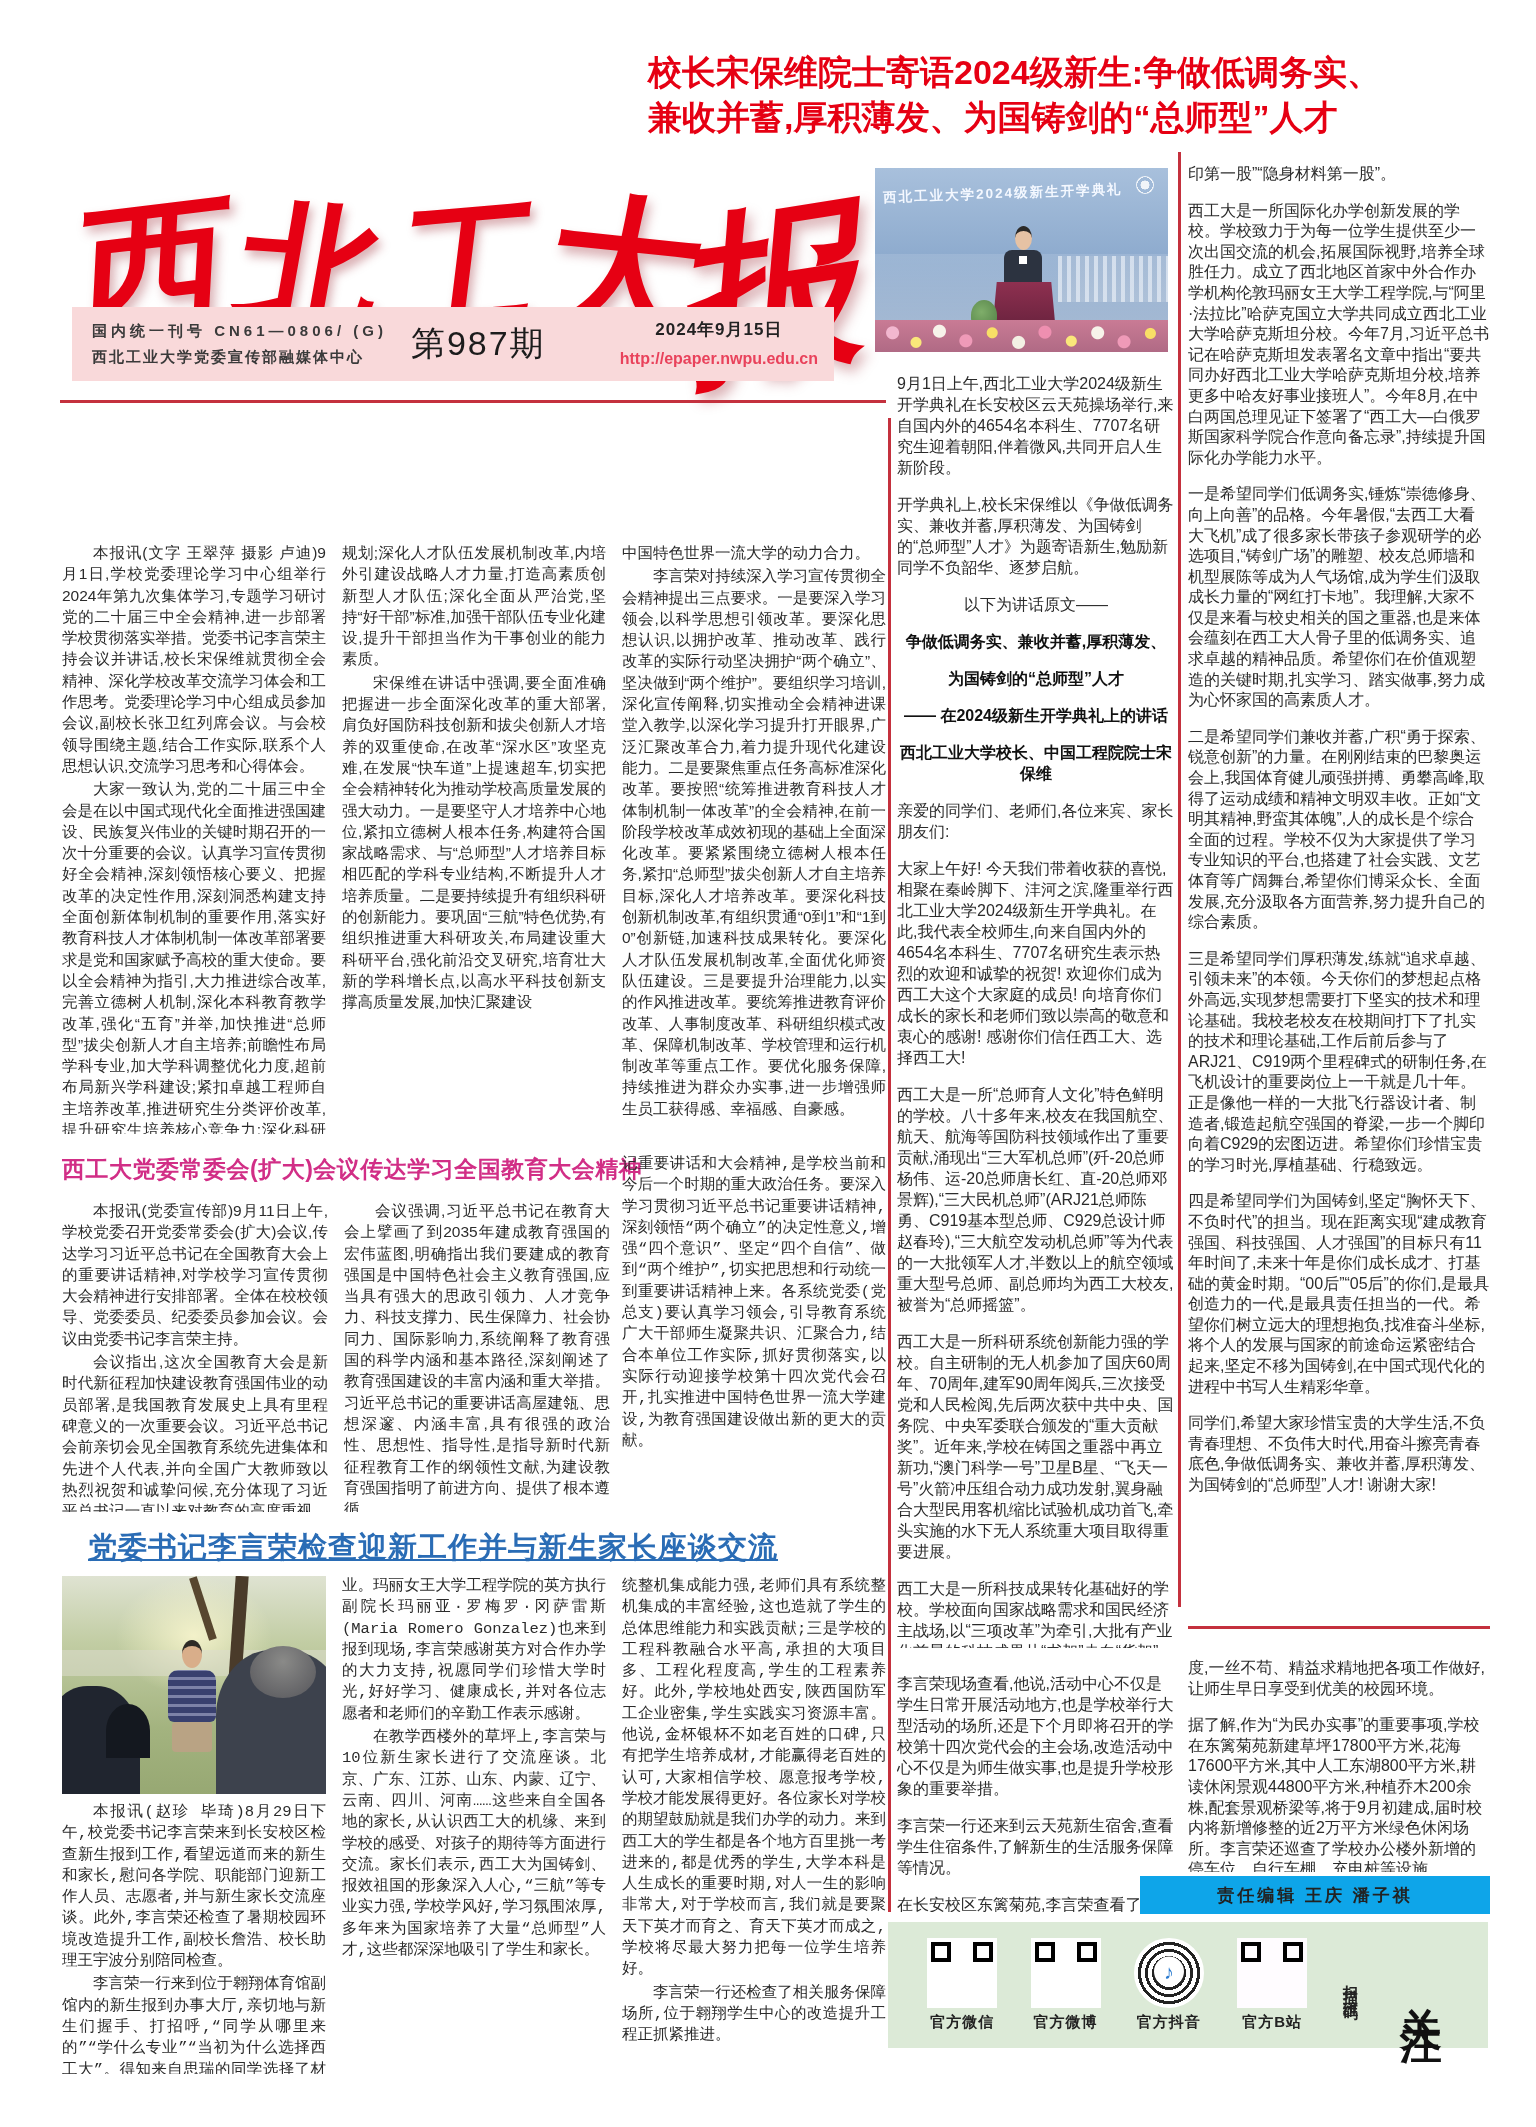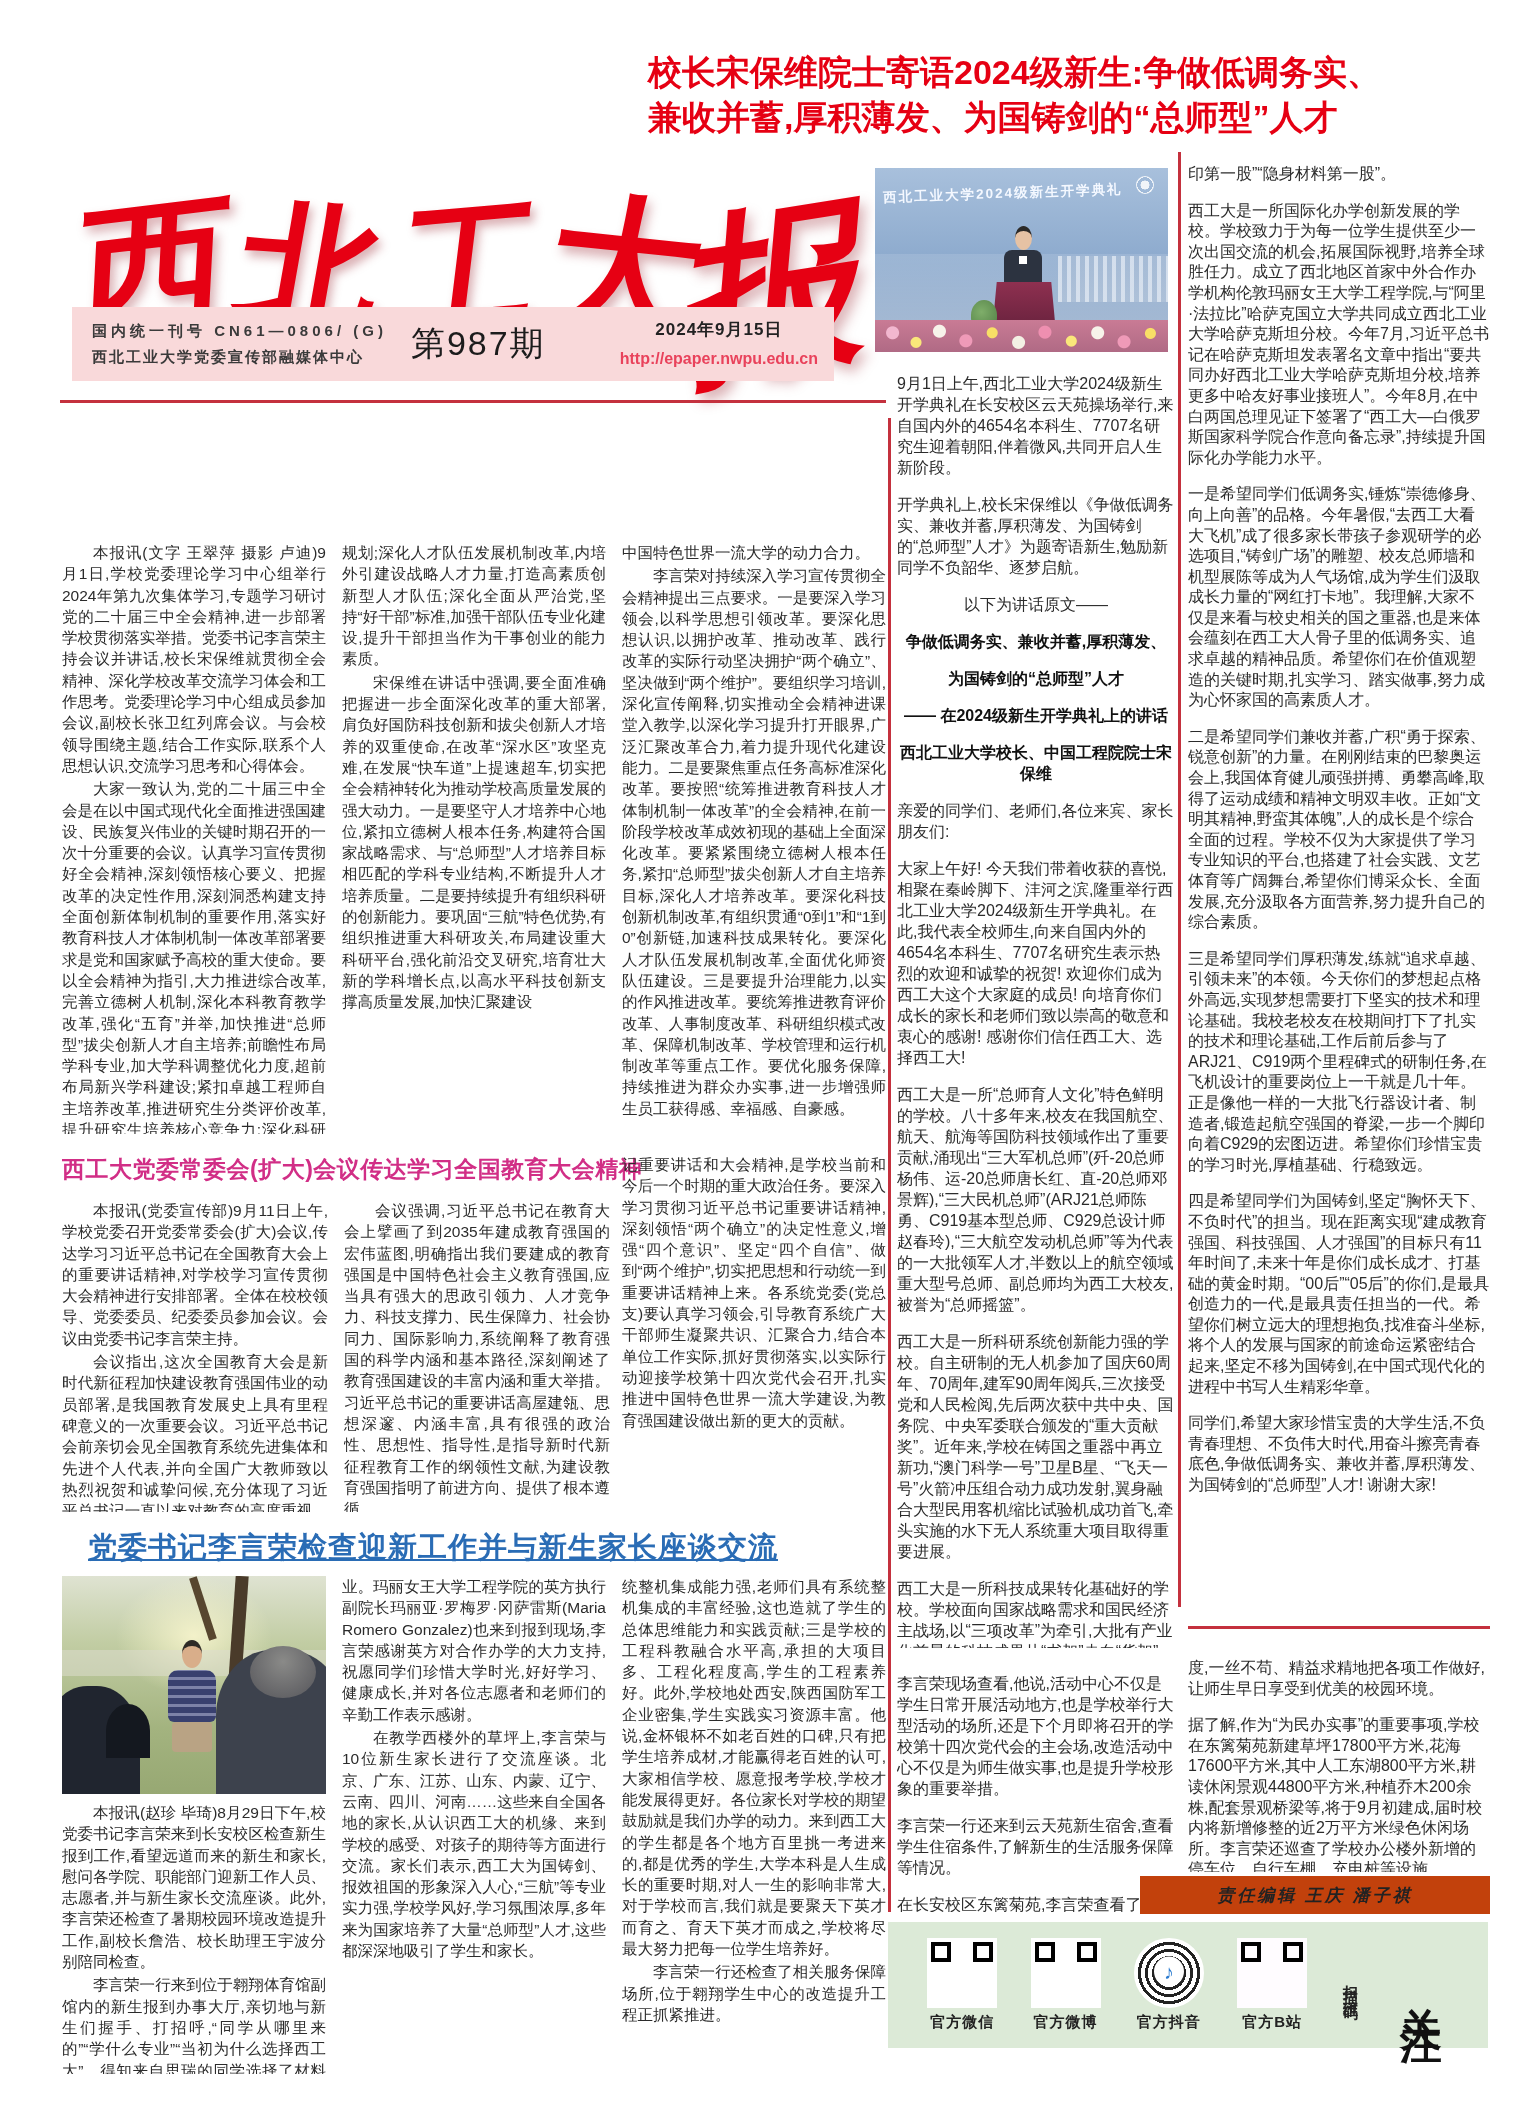--- a/index.html
+++ b/index.html
@@ -28,21 +28,21 @@
   .infobar .url{font-size:16px;color:#e9425b;font-weight:bold;}
   
   .tr-headline{position:absolute;left:648px;top:50px;width:846px;font-size:34px;font-weight:900;
     color:#e60013;line-height:1.33;letter-spacing:0;}
   
   .hrule-red{position:absolute;height:3px;background:#c4313e;}
   .vrule-red{position:absolute;width:3px;background:#c4313e;}
   
   .cols{position:absolute;display:flex;gap:16px;}
   .col{flex:1;overflow:hidden;}
-  .textblock{overflow:hidden;}
+  .textblock{overflow:hidden;font-family:Liberation Mono, monospace;}
   .textblock p,.col p{margin:0 0 2px 0;font-size:15.5px;line-height:21.3px;text-align:justify;
     text-indent:2em;color:#2b2b2b;}
   .p-cont{text-indent:0 !important;}
   .p-center{text-align:center !important;text-indent:0 !important;}
   .p-center-bold{text-align:center !important;text-indent:0 !important;font-weight:bold;color:#111;}
   .p-gap{margin-top:10px !important;}
   
   .a1-headline{position:absolute;left:70px;top:414px;width:818px;font-size:45px;font-weight:900;
     color:#e1232b;line-height:1.22;letter-spacing:.5px;}
   .a2-headline{position:absolute;left:62px;top:1154px;width:548px;font-size:23px;font-weight:900;
@@ -102,23 +102,23 @@
   .photo2 .fig-r{position:absolute;right:-22px;bottom:-14px;width:132px;height:158px;border-radius:42% 46% 0 0;background:#3d424d;}
   .photo2 .fig-r .hair{position:absolute;left:34px;top:-4px;width:66px;height:52px;border-radius:50%;
     background:radial-gradient(circle at 50% 30%,#8a8a88,#55555a);}
   
   .midcol{position:absolute;left:897px;top:358px;width:278px;height:1290px;overflow:hidden;}
   .midcol2{position:absolute;left:897px;top:1658px;width:278px;height:254px;overflow:hidden;}
   .rightcol{position:absolute;left:1188px;top:148px;width:302px;height:1458px;overflow:hidden;}
   .rightcol p,.rightcol2 p{line-height:20.6px;}
   .rightcol2{position:absolute;left:1188px;top:1642px;width:302px;height:230px;overflow:hidden;}
   
-  .editorbar{position:absolute;left:1140px;top:1876px;width:350px;height:38px;background:#c2410c;
+  .editorbar{position:absolute;left:1140px;top:1876px;width:350px;height:38px;background:#0ea5e9;
     display:flex;align-items:center;justify-content:center;font-size:17px;font-weight:bold;
-    letter-spacing:3px;color:#222;font-style:italic;}
+    letter-spacing:3px;color:#222;}
   .qrpanel{position:absolute;left:888px;top:1922px;width:600px;height:126px;background:#dcead7;
     display:flex;align-items:center;justify-content:space-evenly;padding:0 6px;box-sizing:border-box;}
   .qritem{display:flex;flex-direction:column;align-items:center;gap:5px;}
   .qr{position:relative;width:64px;height:64px;background:
       repeating-linear-gradient(0deg,#151515 0 4px,#fff 4px 8px),
       repeating-linear-gradient(90deg,#151515 0 4px,#fff 4px 8px);
       background-blend-mode:lighten;background-color:#fff;border:3px solid #fff;}
   .qr::before,.qr::after{content:"";position:absolute;width:12px;height:12px;background:#fff;border:4px solid #000;}
   .qr::before{left:1px;top:1px;}
   .qr::after{right:1px;top:1px;}

